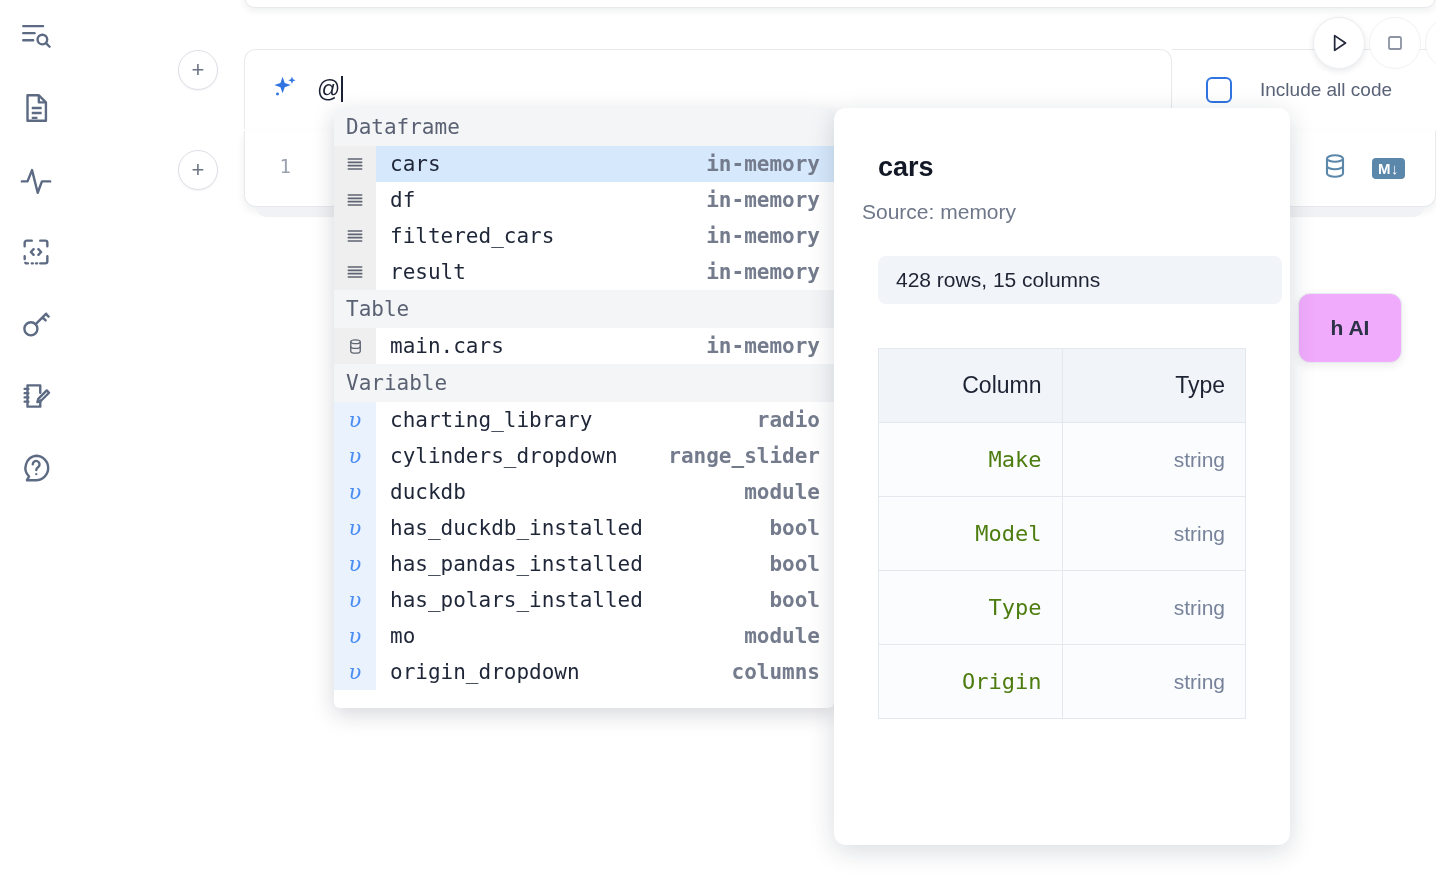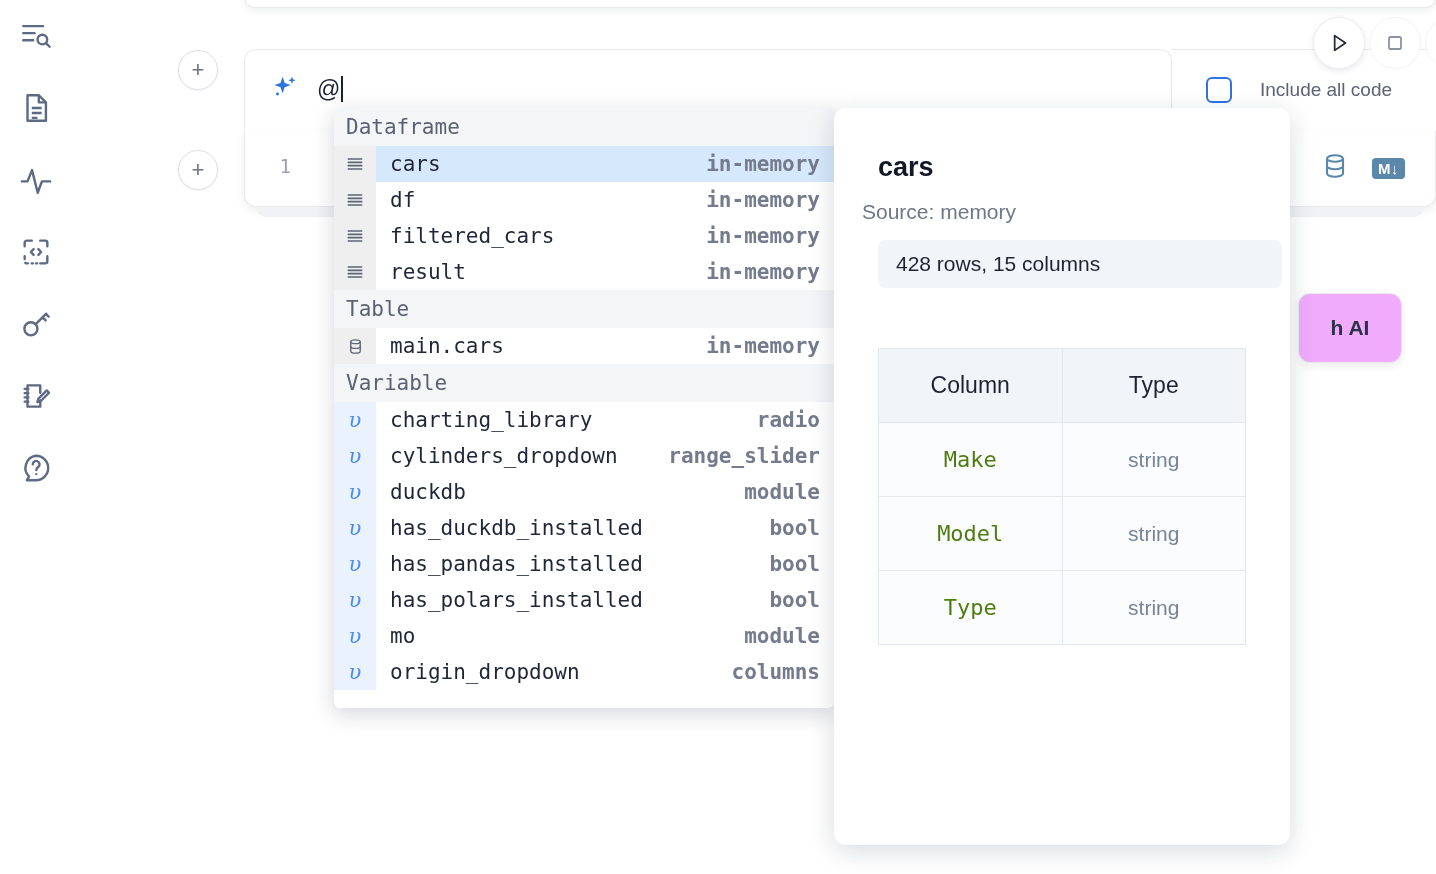--- a/index.html
+++ b/index.html
@@ -157,31 +157,31 @@
   }
   .info-title {
     position: absolute; left: 44px; top: 44px;
     font-size: 27px; font-weight: bold; color: #131826;
   }
   .info-source {
     position: absolute; left: 28px; top: 92px;
     font-size: 21px; color: #6e7789;
   }
   .info-pill {
-    position: absolute; left: 44px; top: 132px; width: 404px; height: 48px;
+    position: absolute; left: 44px; top: 148px; width: 404px; height: 48px;
     background: #f1f4f9; border-radius: 8px;
     display: flex; align-items: center; padding-left: 18px;
     font-size: 21px; color: #1d2333;
   }
   .info-table {
     position: absolute; left: 44px; top: 240px; width: 368px;
     border-collapse: collapse; table-layout: fixed;
   }
   .info-table th, .info-table td {
-    border: 1px solid #e3e8ef; text-align: center; padding: 0 20px; height: 74px;
+    border: 1px solid #e3e8ef; text-align: right; padding: 0 20px; height: 74px;
   }
   .info-table th { background: #f1f4f9; }
   .info-table td { background: #fbfcfd; }
   .th-txt { font-size: 23px; color: #1d2333; font-weight: normal; }
   .col-txt { font-family: "DejaVu Sans Mono", monospace; font-size: 22px; color: #4d7c0f; }
   .type-txt { font-size: 21px; color: #77839b; }
 </style>
 </head>
 <body>
 
@@ -428,17 +428,21 @@
             <td><span class="type-txt">string</span></td>
           </tr>
           <tr>
             <td><span class="col-txt">Model</span></td>
             <td><span class="type-txt">string</span></td>
           </tr>
           <tr>
             <td><span class="col-txt">Type</span></td>
             <td><span class="type-txt">string</span></td>
           </tr>
+          <tr>
+            <td><span class="col-txt">Origin</span></td>
+            <td><span class="type-txt">string</span></td>
+          </tr>
         </tbody>
     </table>
   </div>
 
 </div>
 
 </body></html>

